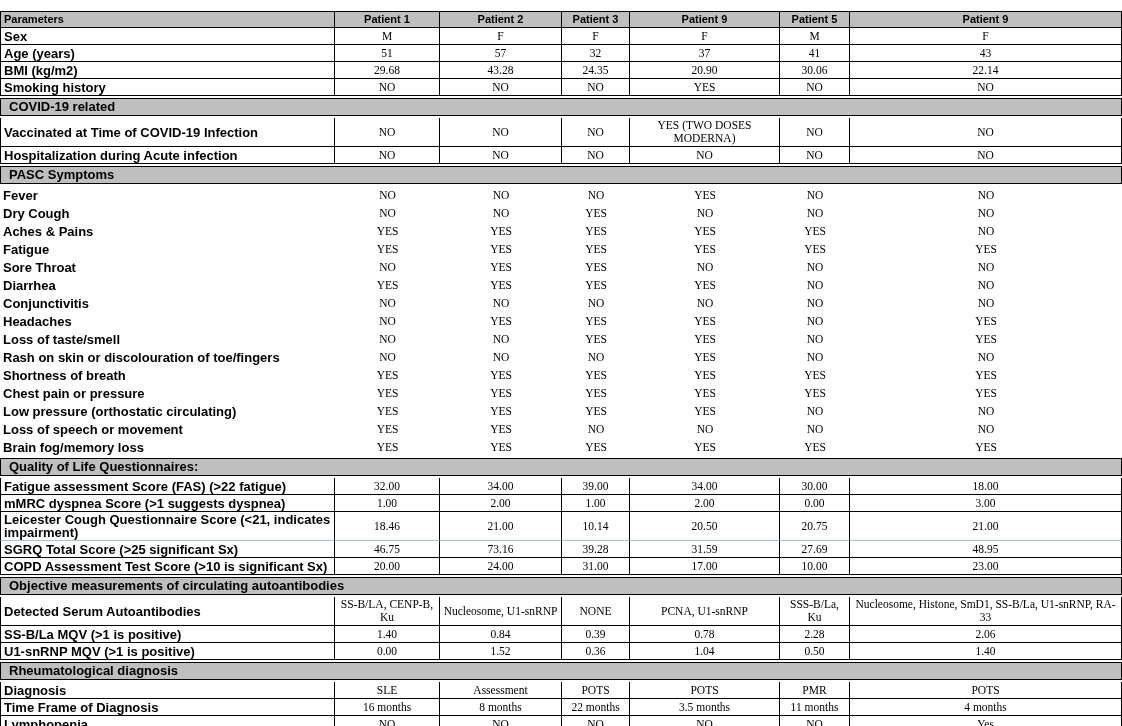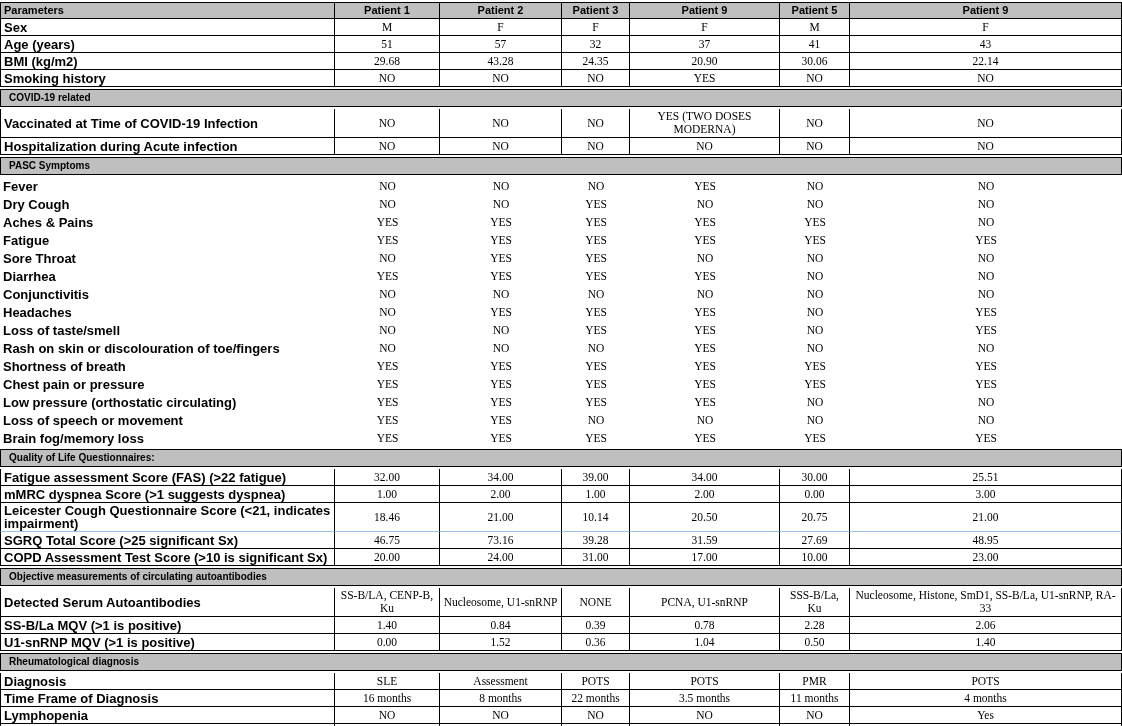--- a/index.html
+++ b/index.html
@@ -3,21 +3,21 @@
 <meta charset="utf-8">
 <style>
   :root{
     --header-bg:#bfbfbf;
     --section-bg:#bfbfbf;
     --border:#000000;
     --accent:#9dc3e6;
   }
   html,body{margin:0;padding:0;background:#ffffff;}
   body{font-family:"Liberation Sans", sans-serif;}
-  .page{width:1122px;height:726px;box-sizing:border-box;padding-top:2px;background:#fff;overflow:hidden;}
+  .page{width:1122px;height:726px;box-sizing:border-box;padding-top:11px;background:#fff;overflow:hidden;}
   table{width:1122px;table-layout:fixed;border-spacing:0;border-collapse:separate;}
   td,th{box-sizing:border-box;overflow:hidden;vertical-align:middle;line-height:13px;}
   
   thead th{
     background:var(--header-bg);
     font-weight:bold;font-size:11px;
     border-top:1px solid var(--border);
     border-bottom:1px solid var(--border);
     border-right:1px solid var(--border);
     height:16px;padding:1px 2px;
@@ -31,21 +31,21 @@
   
   td.label{font-weight:bold;font-size:13px;text-align:left;padding:1px 2px 1px 3px;}
   td.val{font-family:"Liberation Serif", serif;font-size:11.5px;text-align:center;padding:1px 2px;}
   
   tr.accent-bottom td{border-bottom-color:var(--accent);}
   
   tr.section-row td{padding:2px 0;border:none;height:auto;}
   .secbar{
     background:var(--section-bg);
     border:1px solid var(--border);
-    font-weight:bold;font-size:10px;line-height:13px;
+    font-weight:bold;font-size:13px;line-height:13px;
     padding:1px 8px 2px 8px;
   }
 </style>
 </head>
 <body>
 
 <div class="page">
   <table id="param-table">
     <colgroup>
       <col style="width:335px">
@@ -272,21 +272,21 @@
             <div class="secbar">Quality of Life Questionnaires:</div>
           </td>
         </tr>
         <tr class="grid">
           <td class="label">Fatigue assessment Score (FAS) (&gt;22  fatigue)</td>
           <td class="val">32.00</td>
           <td class="val">34.00</td>
           <td class="val">39.00</td>
           <td class="val">34.00</td>
           <td class="val">30.00</td>
-          <td class="val">25.51</td>
+          <td class="val">18.00</td>
         </tr>
         <tr class="grid">
           <td class="label">mMRC dyspnea Score (&gt;1 suggests dyspnea)</td>
           <td class="val">1.00</td>
           <td class="val">2.00</td>
           <td class="val">1.00</td>
           <td class="val">2.00</td>
           <td class="val">0.00</td>
           <td class="val">3.00</td>
         </tr>

